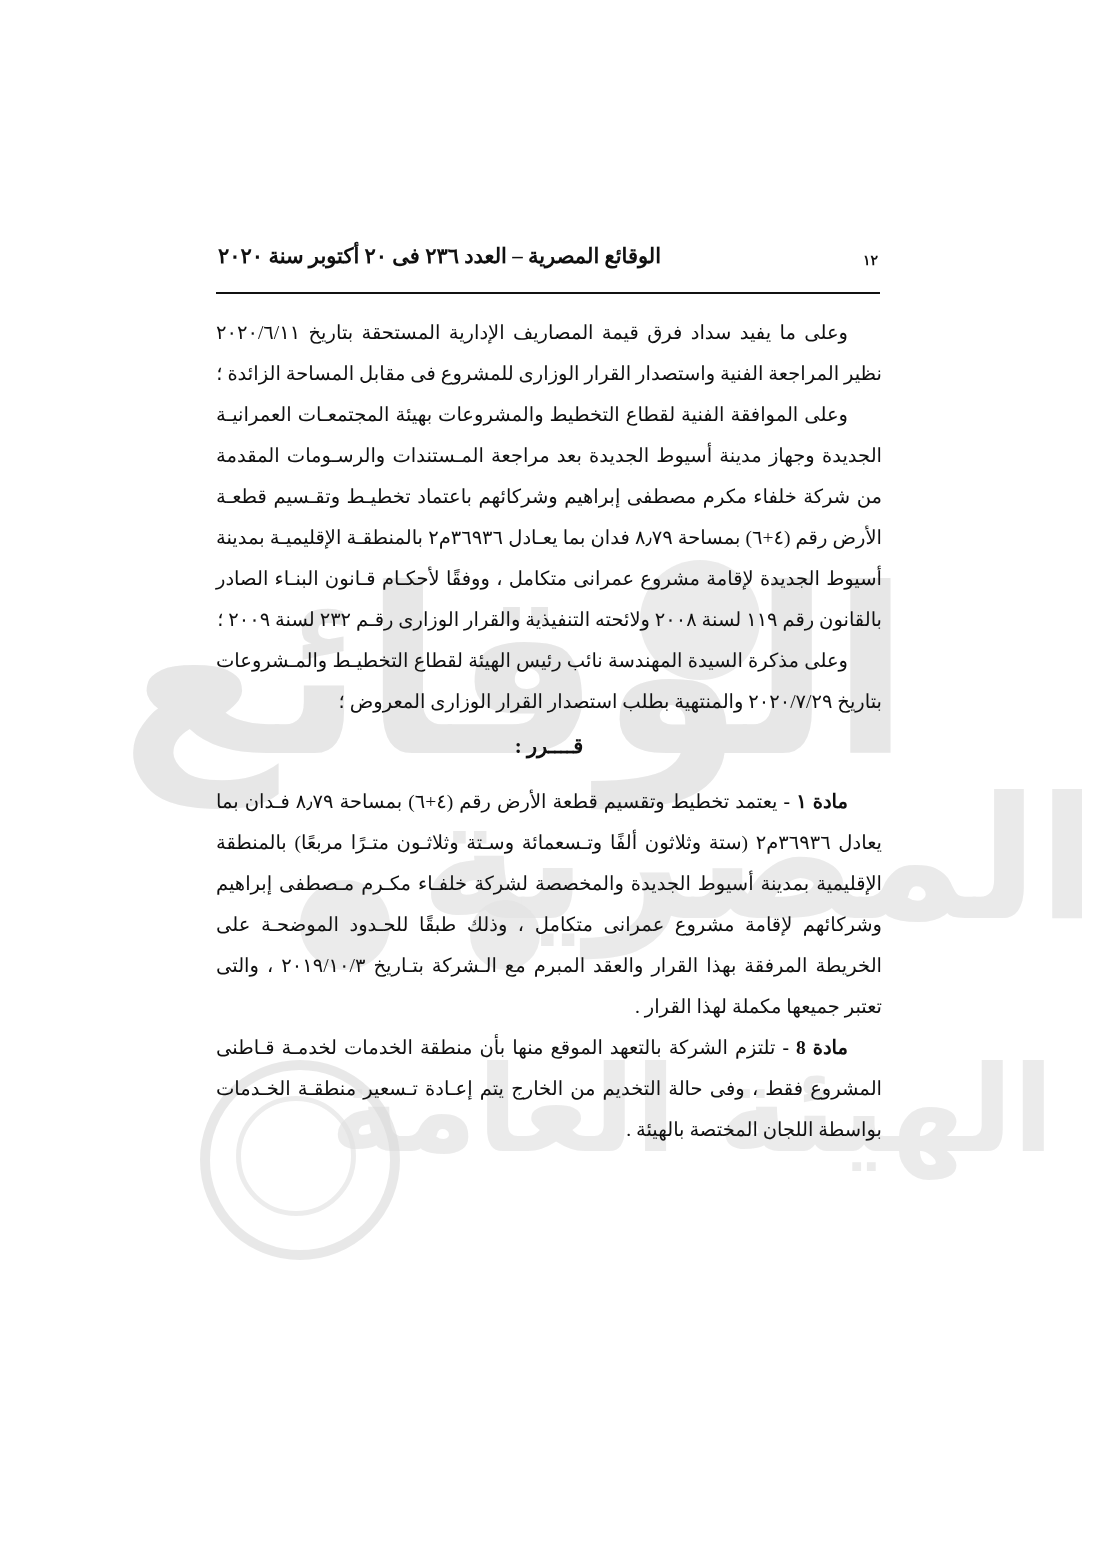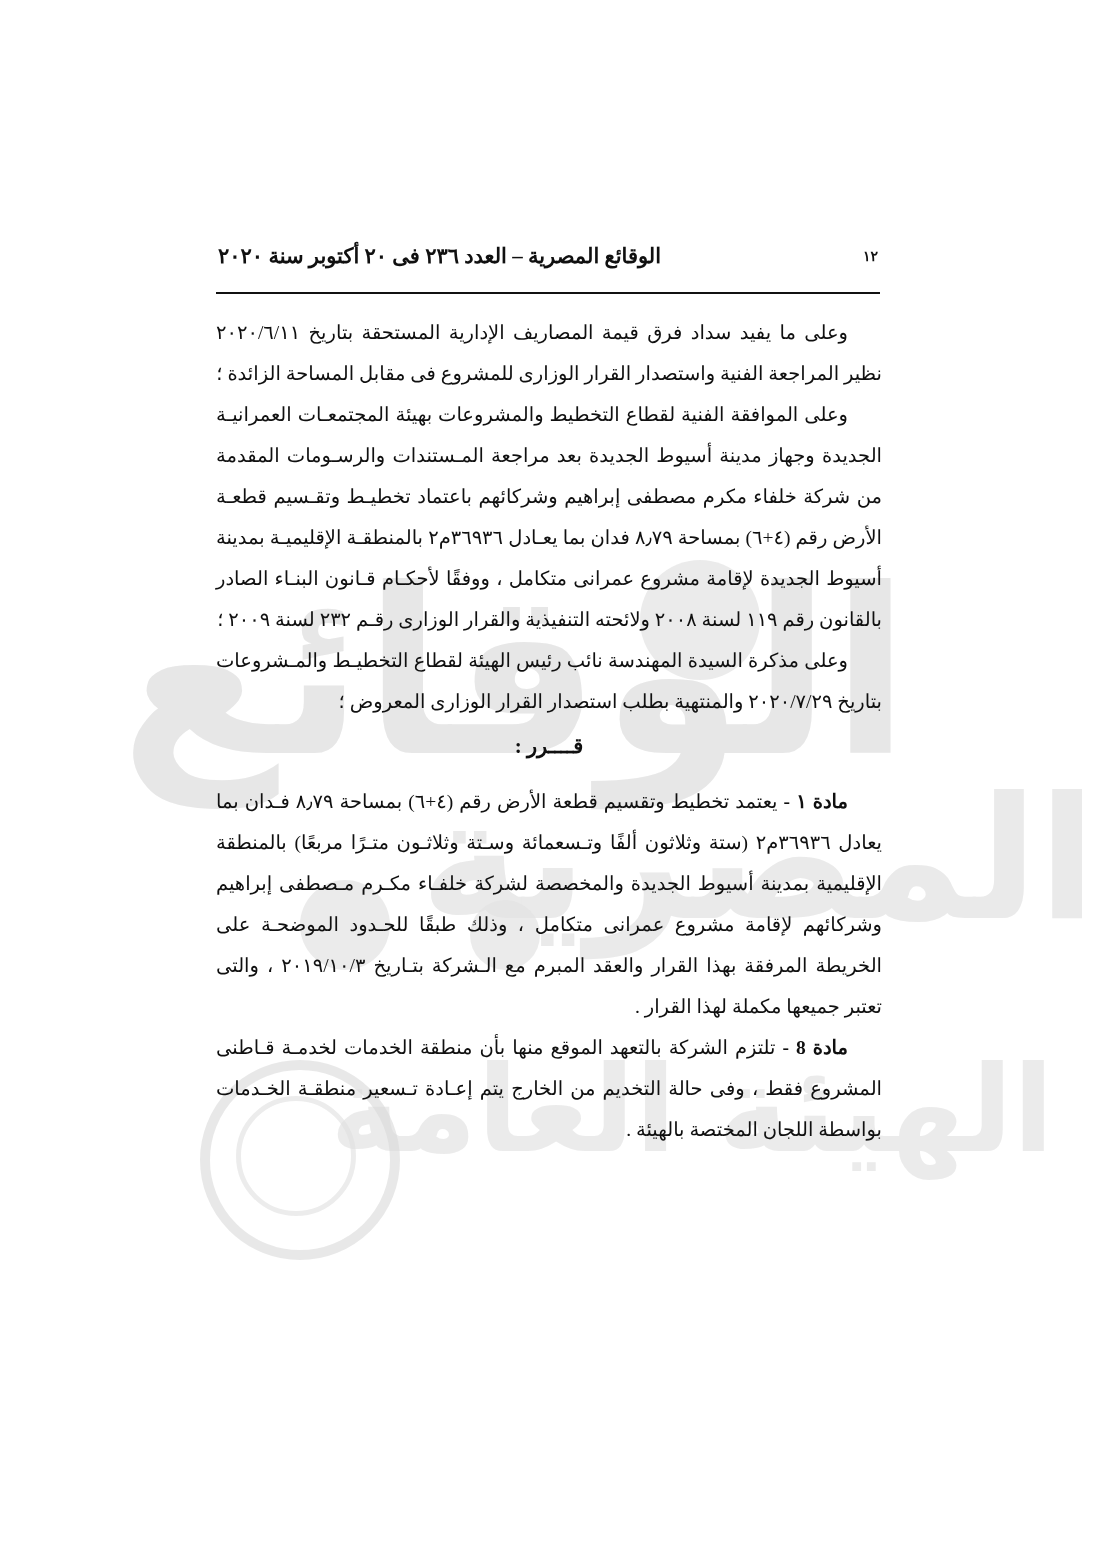--- a/index.html
+++ b/index.html
@@ -87,21 +87,21 @@
     z-index: 2;
     padding: 0;
   }
   .header {
     position: absolute;
     top: 244px;
     left: 218px;
     right: 218px;
     display: flex;
     flex-direction: row-reverse;
-    align-items: center;
+    align-items: flex-end;
     justify-content: space-between;
   }
   .header-title {
     font-size: 21px;
     font-weight: bold;
     letter-spacing: 0px;
     direction: rtl;
   }
   .header-pageno {
     font-size: 14px;

